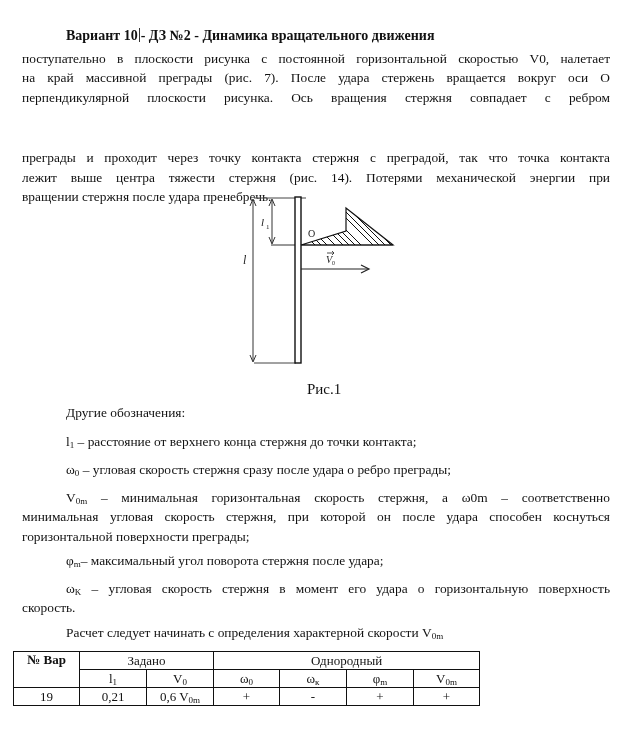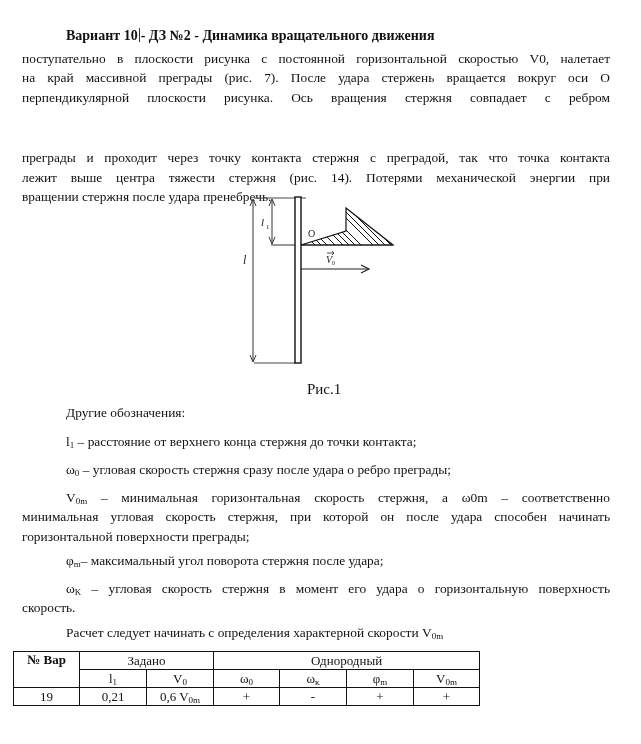--- a/index.html
+++ b/index.html
@@ -99,21 +99,21 @@
 <div class="abs line" style="top:434px;">
   <span>l</span><sub>1</sub><span> – расстояние от верхнего конца стержня до точки контакта;</span>
 </div>
 
 <div class="abs line" style="top:462px;">
   <span>ω</span><sub>0</sub><span> – угловая скорость стержня сразу после удара о ребро преграды;</span>
 </div>
 
 <div class="abs para" style="top:488px;">
   <div class="indent" style="text-align-last:justify;"><span>V</span><sub>0m</sub><span> – минимальная горизонтальная скорость стержня, а ω0m – соответственно</span></div>
-  <div style="text-align-last:justify;">минимальная угловая скорость стержня, при которой он после удара способен начинать</div>
+  <div style="text-align-last:justify;">минимальная угловая скорость стержня, при которой он после удара способен коснуться</div>
   <div>горизонтальной поверхности преграды;</div>
 </div>
 
 <div class="abs line" style="top:553px;">
   <span>φ</span><sub>m</sub><span>– максимальный угол поворота стержня после удара;</span>
 </div>
 
 <div class="abs para" style="top:579px;">
   <div class="indent" style="text-align-last:justify;"><span>ω</span><sub>K</sub><span> – угловая скорость стержня в момент его удара о горизонтальную поверхность</span></div>
   <div>скорость.</div>

